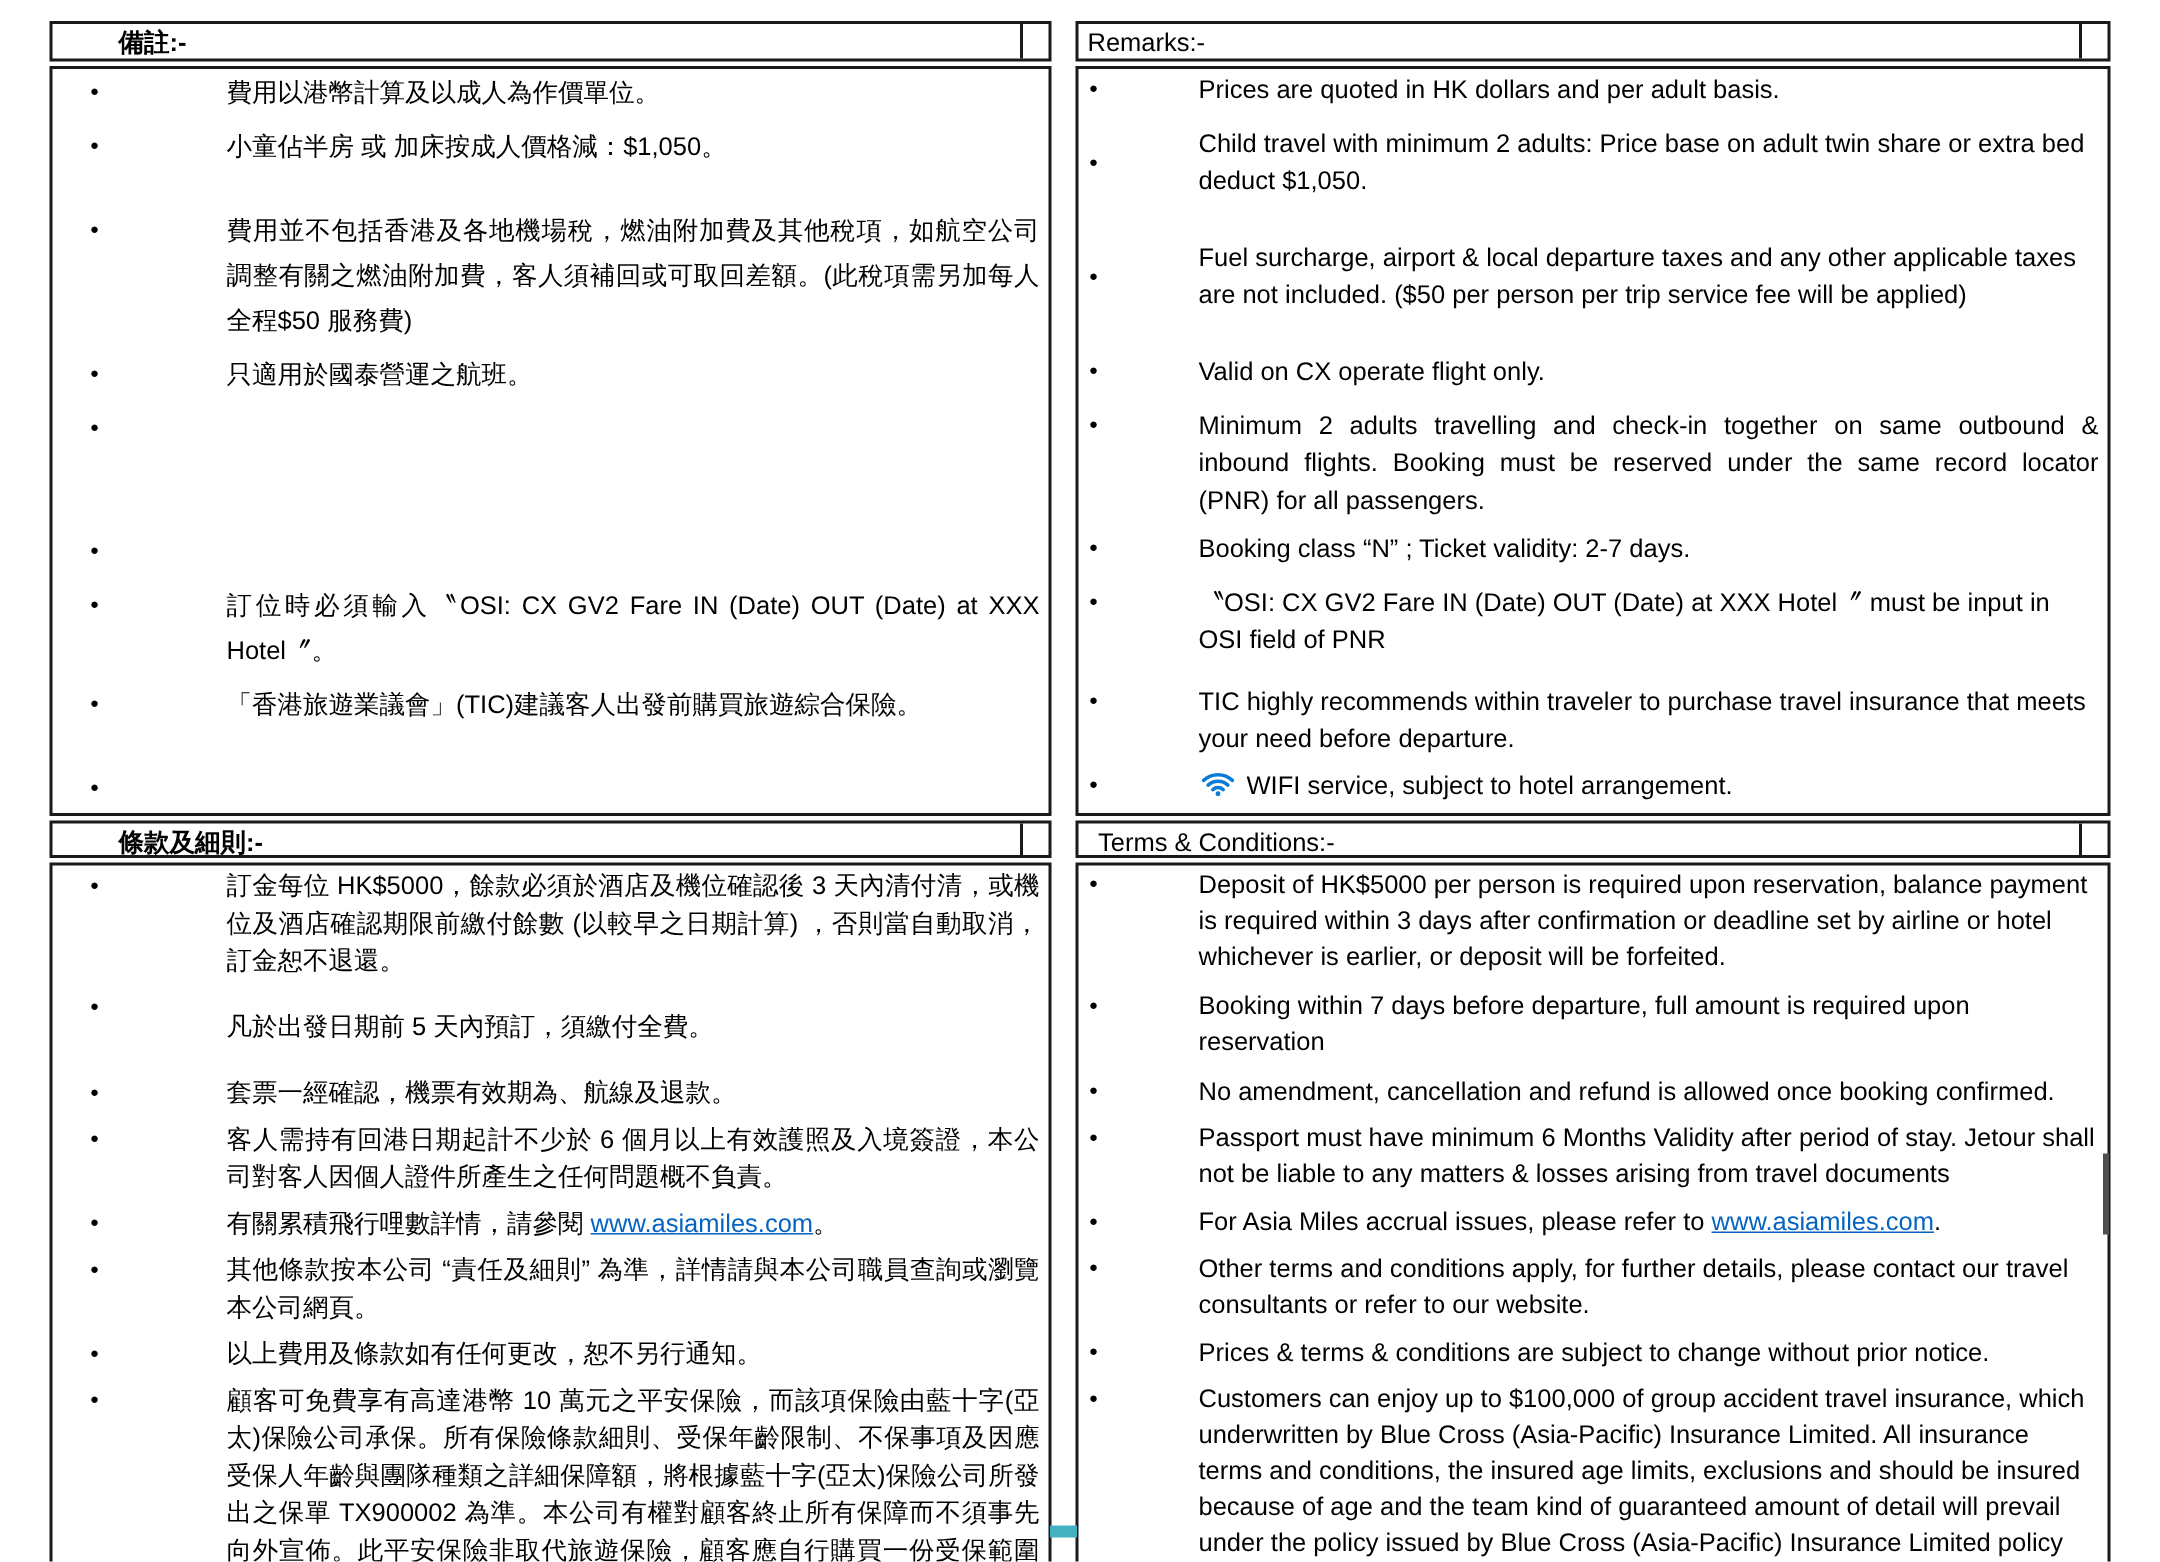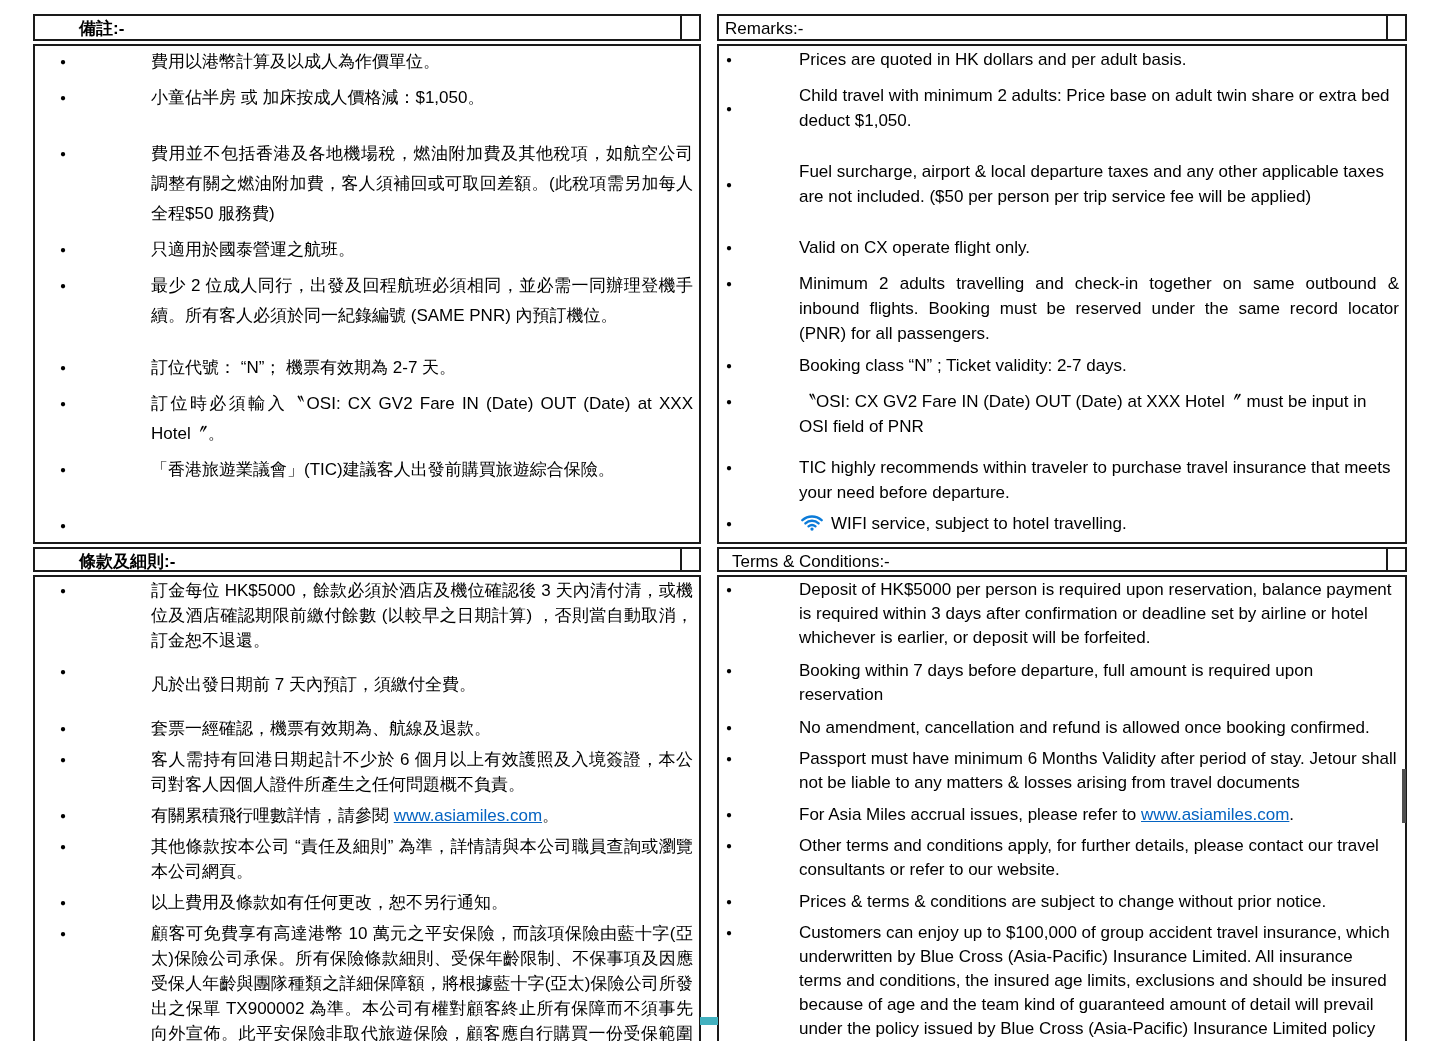--- a/index.html
+++ b/index.html
@@ -73,29 +73,27 @@
         <div class="cell zh" style="grid-area: 5 / 1;">
           <span class="bullet">●</span>
           <div class="txt"><span class="seg">只適用於國泰營運之航班。</span></div>
         </div>
         <div class="cell en" style="grid-area: 5 / 3;">
           <span class="bullet">●</span>
           <div class="txt"><span class="seg">Valid on CX operate flight only.</span></div>
         </div>
         <div class="cell zh" style="grid-area: 6 / 1;">
           <span class="bullet">●</span>
-          <div class="txt"><span class="seg">最少 2 位成人同行，出發及回程航班必須相同，並必需一同辦理登機手續。所有客人必須於同一紀錄編號 (SAME PNR) 內預訂機位。</span></div>
         </div>
         <div class="cell en just" style="grid-area: 6 / 3;">
           <span class="bullet">●</span>
           <div class="txt"><span class="seg">Minimum 2 adults travelling and check-in together on same outbound &amp; inbound flights. Booking must be reserved under the same record locator (PNR) for all passengers.</span></div>
         </div>
         <div class="cell zh" style="grid-area: 7 / 1;">
           <span class="bullet">●</span>
-          <div class="txt"><span class="seg">訂位代號： “N”； 機票有效期為 2-7 天。</span></div>
         </div>
         <div class="cell en" style="grid-area: 7 / 3;">
           <span class="bullet">●</span>
           <div class="txt"><span class="seg">Booking class “N” ;  Ticket validity: 2-7 days.</span></div>
         </div>
         <div class="cell zh" style="grid-area: 8 / 1;">
           <span class="bullet">●</span>
           <div class="txt"><span class="seg">訂位時必須輸入〝OSI: CX GV2 Fare IN (Date) OUT (Date) at XXX Hotel〞。</span></div>
         </div>
         <div class="cell en" style="grid-area: 8 / 3;">
@@ -113,40 +111,40 @@
         <div class="cell zh" style="grid-area: 10 / 1;">
           <span class="bullet">●</span>
         </div>
         <div class="cell en" style="grid-area: 10 / 3;">
           <span class="bullet">●</span>
           <div class="txt"><span class="wifi"><svg width="22" height="17" viewBox="0 0 24 18" fill="none">
                 <path d="M1.5 6.5 a15.5 15.5 0 0 1 21 0" stroke="#0B7BD8" stroke-width="2.6" stroke-linecap="round"></path>
                 <path d="M4.8 10 a10.5 10.5 0 0 1 14.4 0" stroke="#0B7BD8" stroke-width="2.6" stroke-linecap="round"></path>
                 <path d="M8.2 13.2 a6 6 0 0 1 7.6 0" stroke="#0B7BD8" stroke-width="2.6" stroke-linecap="round"></path>
                 <circle cx="12" cy="16.2" r="1.8" fill="#0B7BD8"></circle>
-              </svg></span><span class="seg">WIFI service, subject to hotel travelling.</span></div>
+              </svg></span><span class="seg">WIFI service, subject to hotel arrangement.</span></div>
         </div>
       </div>
       <div class="section sec1">
         <div class="hdr zh" style="grid-area: 1 / 1;">條款及細則:-</div>
         <div class="frame" style="grid-area: 2 / 1 / span 8;"></div>
         <div class="hdr en" style="grid-area: 1 / 3; padding-left: 13px;">Terms &amp; Conditions:-</div>
         <div class="frame" style="grid-area: 2 / 3 / span 8;"></div>
         <div class="cell zh" style="grid-area: 2 / 1;">
           <span class="bullet">●</span>
           <div class="txt"><span class="seg">訂金每位 HK$5000，餘款必須於酒店及機位確認後 3 天內清付清，或機位及酒店確認期限前繳付餘數 (以較早之日期計算) ，否則當自動取消，訂金恕不退還。</span></div>
         </div>
         <div class="cell en" style="grid-area: 2 / 3;">
           <span class="bullet">●</span>
           <div class="txt"><span class="seg">Deposit of HK$5000 per person is required upon reservation, balance payment is required within 3 days after confirmation or deadline set by airline or hotel whichever is earlier, or deposit will be forfeited.</span></div>
         </div>
         <div class="cell zh tmid" style="grid-area: 3 / 1;">
           <span class="bullet">●</span>
           <div class="txt">
-            <span class="seg">凡於出發日期前 7 天內預訂，須繳付全費。</span>
+            <span class="seg">凡於出發日期前 5 天內預訂，須繳付全費。</span>
           </div>
         </div>
         <div class="cell en" style="grid-area: 3 / 3;">
           <span class="bullet">●</span>
           <div class="txt"><span class="seg">Booking within 7 days before departure, full amount is required upon reservation</span></div>
         </div>
         <div class="cell zh" style="grid-area: 4 / 1;">
           <span class="bullet">●</span>
           <div class="txt"><span class="seg">套票一經確認，機票有效期為、航線及退款。</span></div>
         </div>

